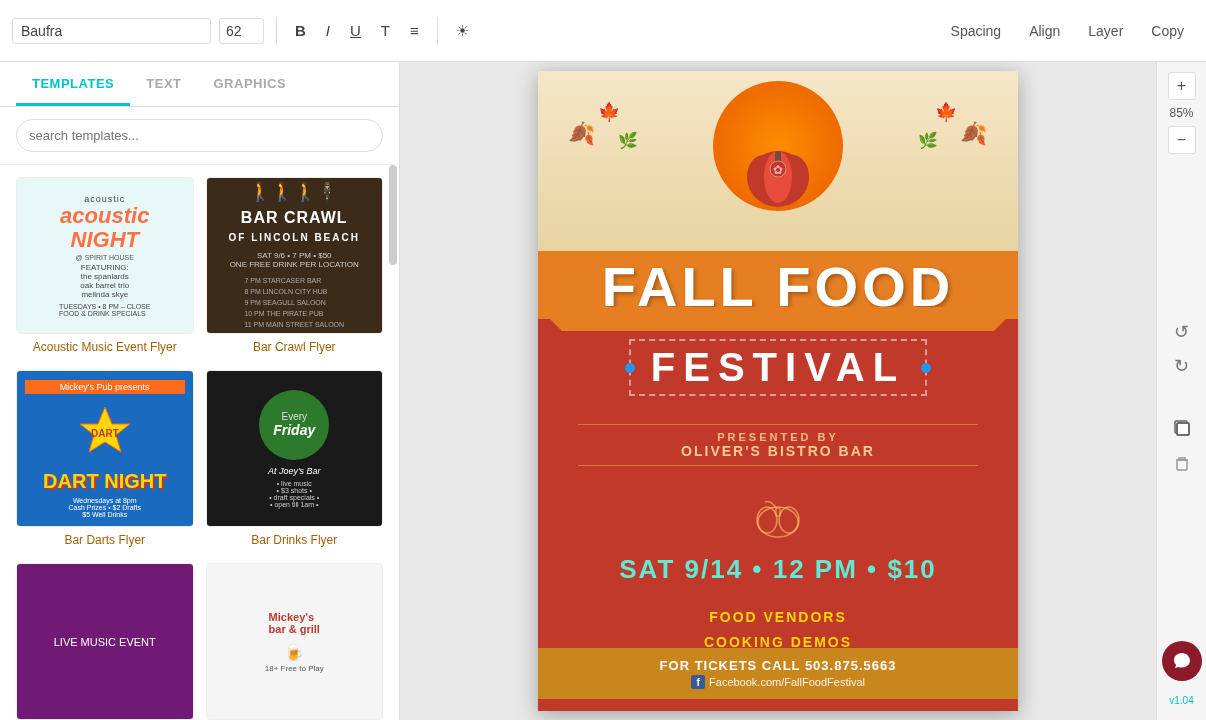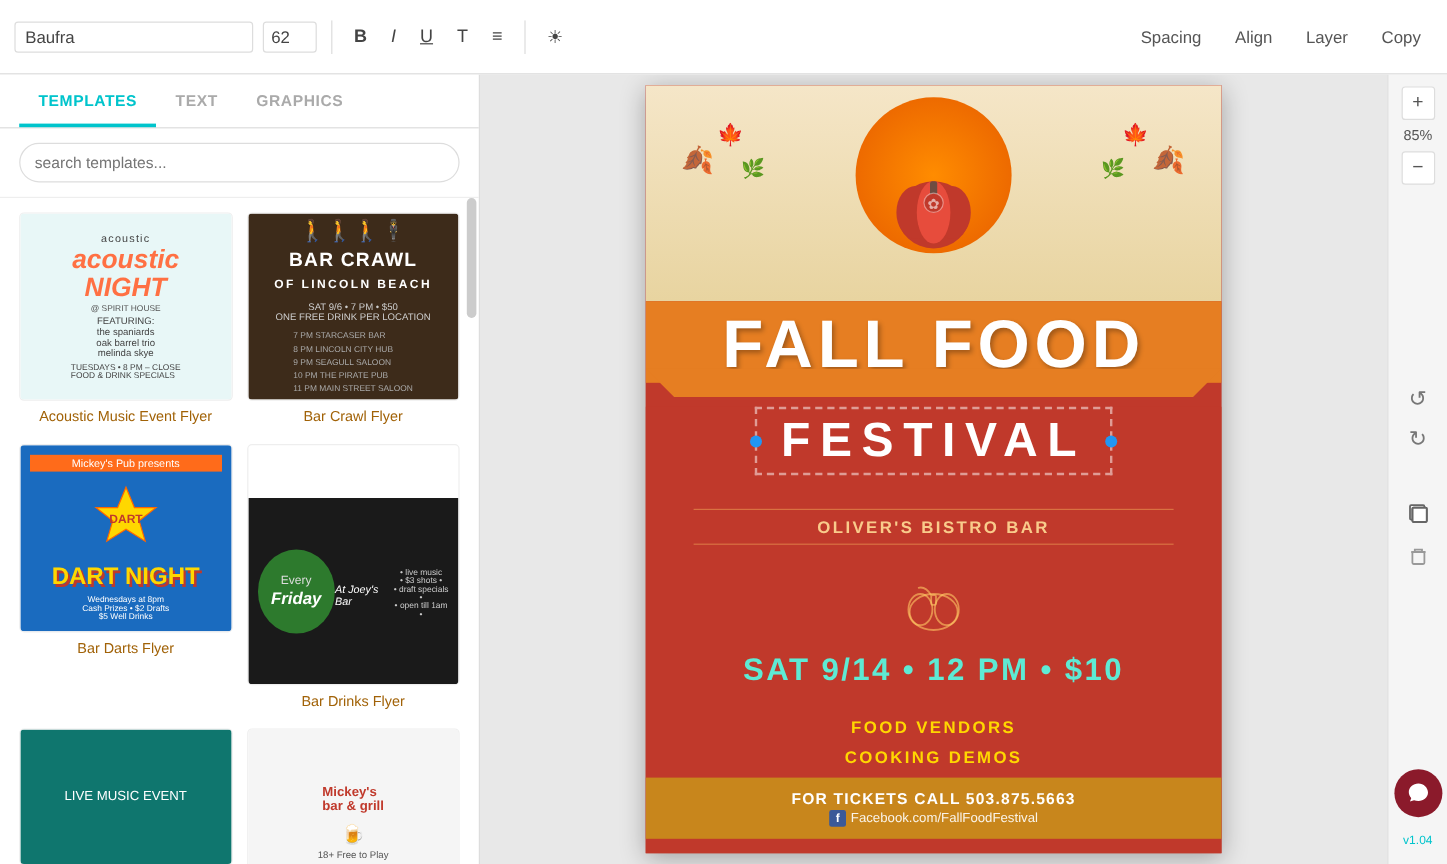--- a/index.html
+++ b/index.html
@@ -198,44 +198,43 @@
     }
     .flyer-dart-header { background: #ff6b1a; width: 100%; text-align: center; font-size: 9px; color: #fff; padding: 2px; }
     .flyer-dart-title { font-size: 20px; font-weight: bold; color: #ffd700; text-align: center; margin-top: 4px; text-shadow: 2px 2px 0 #c0392b; }
     .flyer-dart-sub { font-size: 7px; color: #fff; text-align: center; margin-top: 4px; }
 
     
     .flyer-bardrinks {
       background: #1a1a1a;
       height: 155px;
       display: flex;
-      flex-direction: row;
+      flex-direction: column;
       align-items: center;
       justify-content: center;
       padding: 8px;
-      margin-top: 44px;
     }
     .flyer-bardrinks-circle {
       width: 70px; height: 70px;
       background: #2d7a2d;
       border-radius: 50%;
       display: flex;
       flex-direction: column;
       align-items: center;
       justify-content: center;
       text-align: center;
     }
     .flyer-bardrinks-every { font-size: 10px; color: #ddd; }
     .flyer-bardrinks-friday { font-size: 14px; font-weight: bold; color: #fff; font-style: italic; }
     .flyer-bardrinks-sub { font-size: 7px; color: #ccc; text-align: center; margin-top: 4px; }
 
     
     .flyer-bottom1 {
-      background: #0f766e;
-      height: 112px;
+      background: #701a75;
+      height: 155px;
       display: flex;
       align-items: center;
       justify-content: center;
     }
     .flyer-bottom2 {
       background: #f5f5f5;
       height: 155px;
       display: flex;
       flex-direction: column;
       align-items: center;
@@ -672,20 +671,21 @@
         <div class="festival-section">
           <div class="festival-box">
             <div class="selection-handle handle-left"></div>
             <div class="selection-handle handle-right"></div>
             <div class="festival-text">FESTIVAL</div>
           </div>
         </div>
 
         <div class="presented-section">
           <div class="presented-line"></div>
+          <div class="presented-by">PRESENTED BY</div>
           <div class="bistro-name">OLIVER'S BISTRO BAR</div>
           <div class="presented-line"></div>
         </div>
 
         <div class="pumpkin-icon-section">
           <svg width="70" height="60" viewBox="0 0 70 60">
             <ellipse cx="35" cy="40" rx="20" ry="15" fill="none" stroke="rgba(255,200,100,0.6)" stroke-width="1.5"></ellipse>
             <ellipse cx="24" cy="38" rx="10" ry="13" fill="none" stroke="rgba(255,200,100,0.6)" stroke-width="1.5"></ellipse>
             <ellipse cx="46" cy="38" rx="10" ry="13" fill="none" stroke="rgba(255,200,100,0.6)" stroke-width="1.5"></ellipse>
             <rect x="33" y="26" width="4" height="8" fill="none" stroke="rgba(255,200,100,0.6)" stroke-width="1.5" rx="1"></rect>

